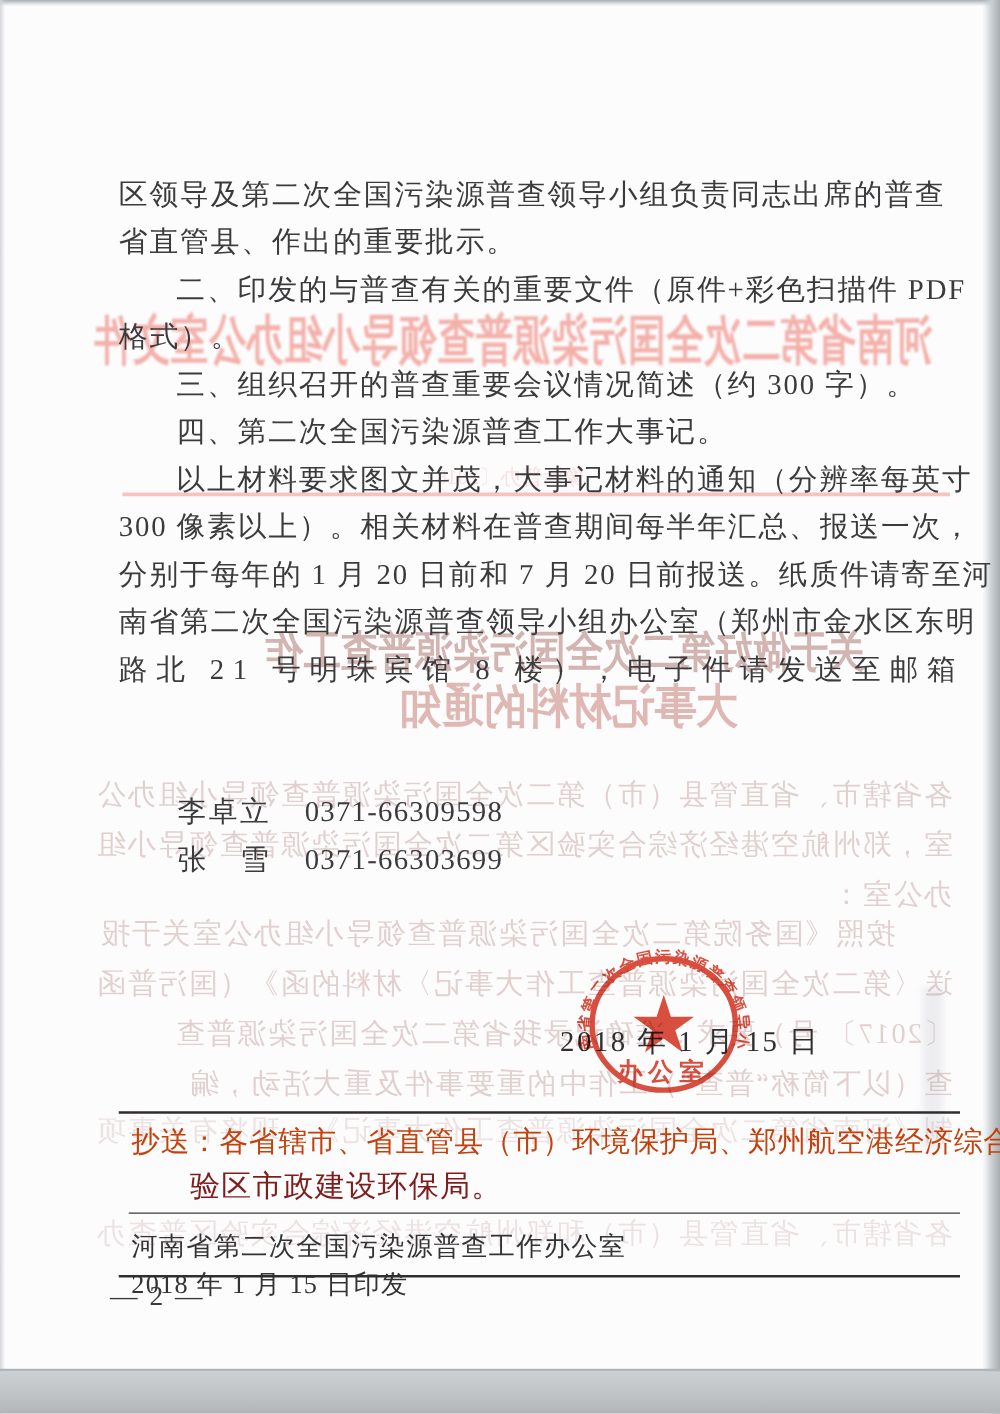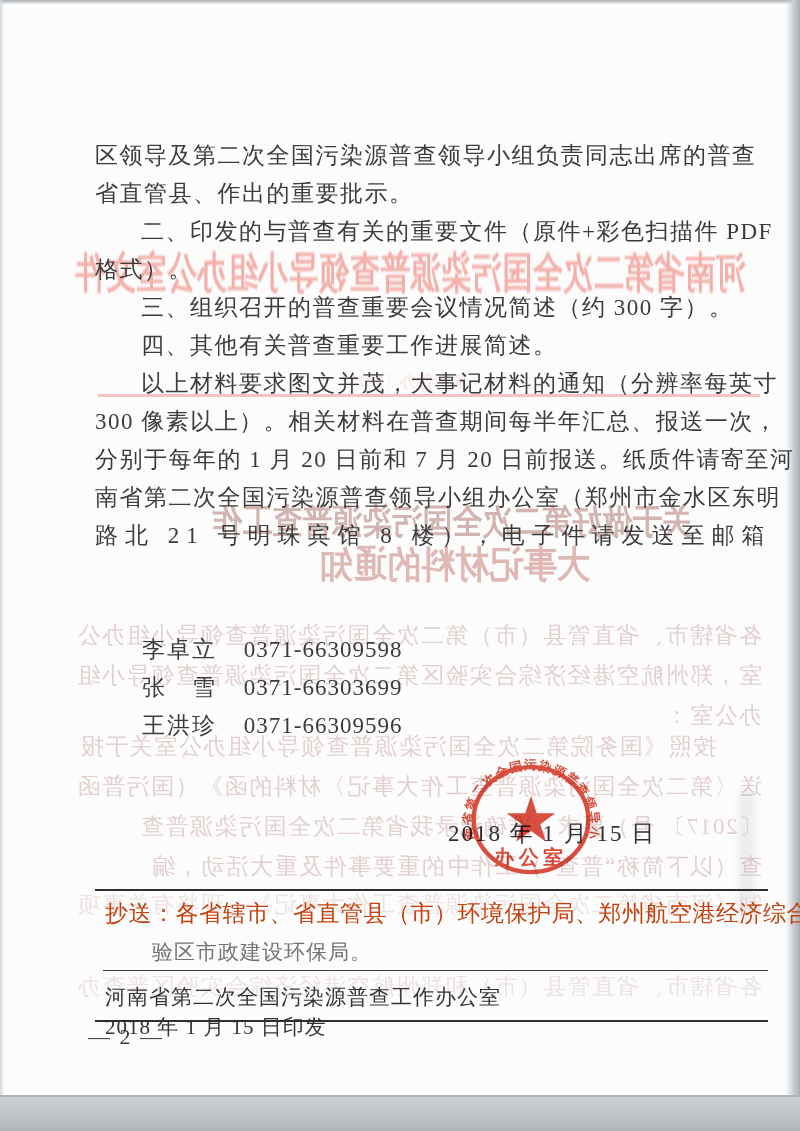--- a/index.html
+++ b/index.html
@@ -50,22 +50,22 @@
   .contact-name{display:inline-block;width:96px;letter-spacing:2px;}
   .contact-phone{display:inline-block;letter-spacing:1px;}
   .date-line{position:absolute;left:448px;top:818px;font-size:23px;letter-spacing:2px;
     color:#2f2f31;white-space:nowrap;}
   
   .rule1{position:absolute;left:95px;top:889px;width:673px;height:0;border-top:2px solid #2e2e30;}
   .rule2{position:absolute;left:103px;top:970px;width:665px;height:0;border-top:1.5px solid #3a3a3c;}
   .rule3{position:absolute;left:95px;top:1020px;width:673px;height:0;border-top:2px solid #2e2e30;}
   .cc1{position:absolute;left:105px;top:899px;font-size:23px;letter-spacing:.5px;
     color:#c2410c;white-space:nowrap;line-height:30px;}
-  .cc2{position:absolute;left:152px;top:937px;font-size:21px;letter-spacing:1px;
-    color:#737373;white-space:nowrap;line-height:30px;}
+  .cc2{position:absolute;left:152px;top:937px;font-size:24px;letter-spacing:1px;
+    color:#7f1d1d;white-space:nowrap;line-height:30px;font-family:Liberation Mono, monospace;}
   .issuer-row{position:absolute;left:105px;top:982px;width:662px;display:flex;
     justify-content:flex-start;font-size:21px;color:#333335;line-height:30px;flex-direction:column;}
   .issuer-row span{white-space:nowrap;letter-spacing:1px;}
   .page-num{position:absolute;left:88px;top:1024px;font-size:22px;letter-spacing:2px;
     color:#3b3b3d;white-space:nowrap;}
   
   .seal{position:absolute;left:451px;top:744px;width:160px;height:148px;z-index:3;
     mix-blend-mode:multiply;opacity:.92;}
 </style>
 </head>
@@ -90,40 +90,36 @@
 </div>
 
 <div class="content">
 
   <div class="body-text">
     <div class="bl">区领导及第二次全国污染源普查领导小组负责同志出席的普查</div>
     <div class="bl">省直管县、作出的重要批示。</div>
     <div class="bl ind">二、印发的与普查有关的重要文件（原件+彩色扫描件 PDF</div>
     <div class="bl">格式）。</div>
     <div class="bl ind">三、组织召开的普查重要会议情况简述（约 300 字）。</div>
-    <div class="bl ind">四、其他有关普查重要工作进展简述。</div>
+    <div class="bl ind">四、第二次全国污染源普查工作大事记。</div>
     <div class="bl ind">以上材料要求图文并茂，大事记材料的通知（分辨率每英寸</div>
     <div class="bl">300 像素以上）。相关材料在普查期间每半年汇总、报送一次，</div>
     <div class="bl">分别于每年的 1 月 20 日前和 7 月 20 日前报送。纸质件请寄至河</div>
     <div class="bl">南省第二次全国污染源普查领导小组办公室（郑州市金水区东明</div>
     <div class="bl spread">路北 21 号明珠宾馆 8 楼），电子件请发送至邮箱</div>
   </div>
 
   <div class="contacts">
     <div class="contact-row">
       <span class="contact-name">李卓立</span>
       <span class="contact-phone">0371-66309598</span>
     </div>
     <div class="contact-row">
       <span class="contact-name">张　雪</span>
       <span class="contact-phone">0371-66303699</span>
-    </div>
-    <div class="contact-row">
-      <span class="contact-name">王洪珍</span>
-      <span class="contact-phone">0371-66309596</span>
     </div>
   </div>
 
   <div class="date-line">2018 年 1 月 15 日</div>
 
   <div class="rule1"></div>
   <div class="cc1">抄送：各省辖市、省直管县（市）环境保护局、郑州航空港经济综合实</div>
   <div class="cc2">验区市政建设环保局。</div>
   <div class="rule2"></div>
   <div class="issuer-row">

